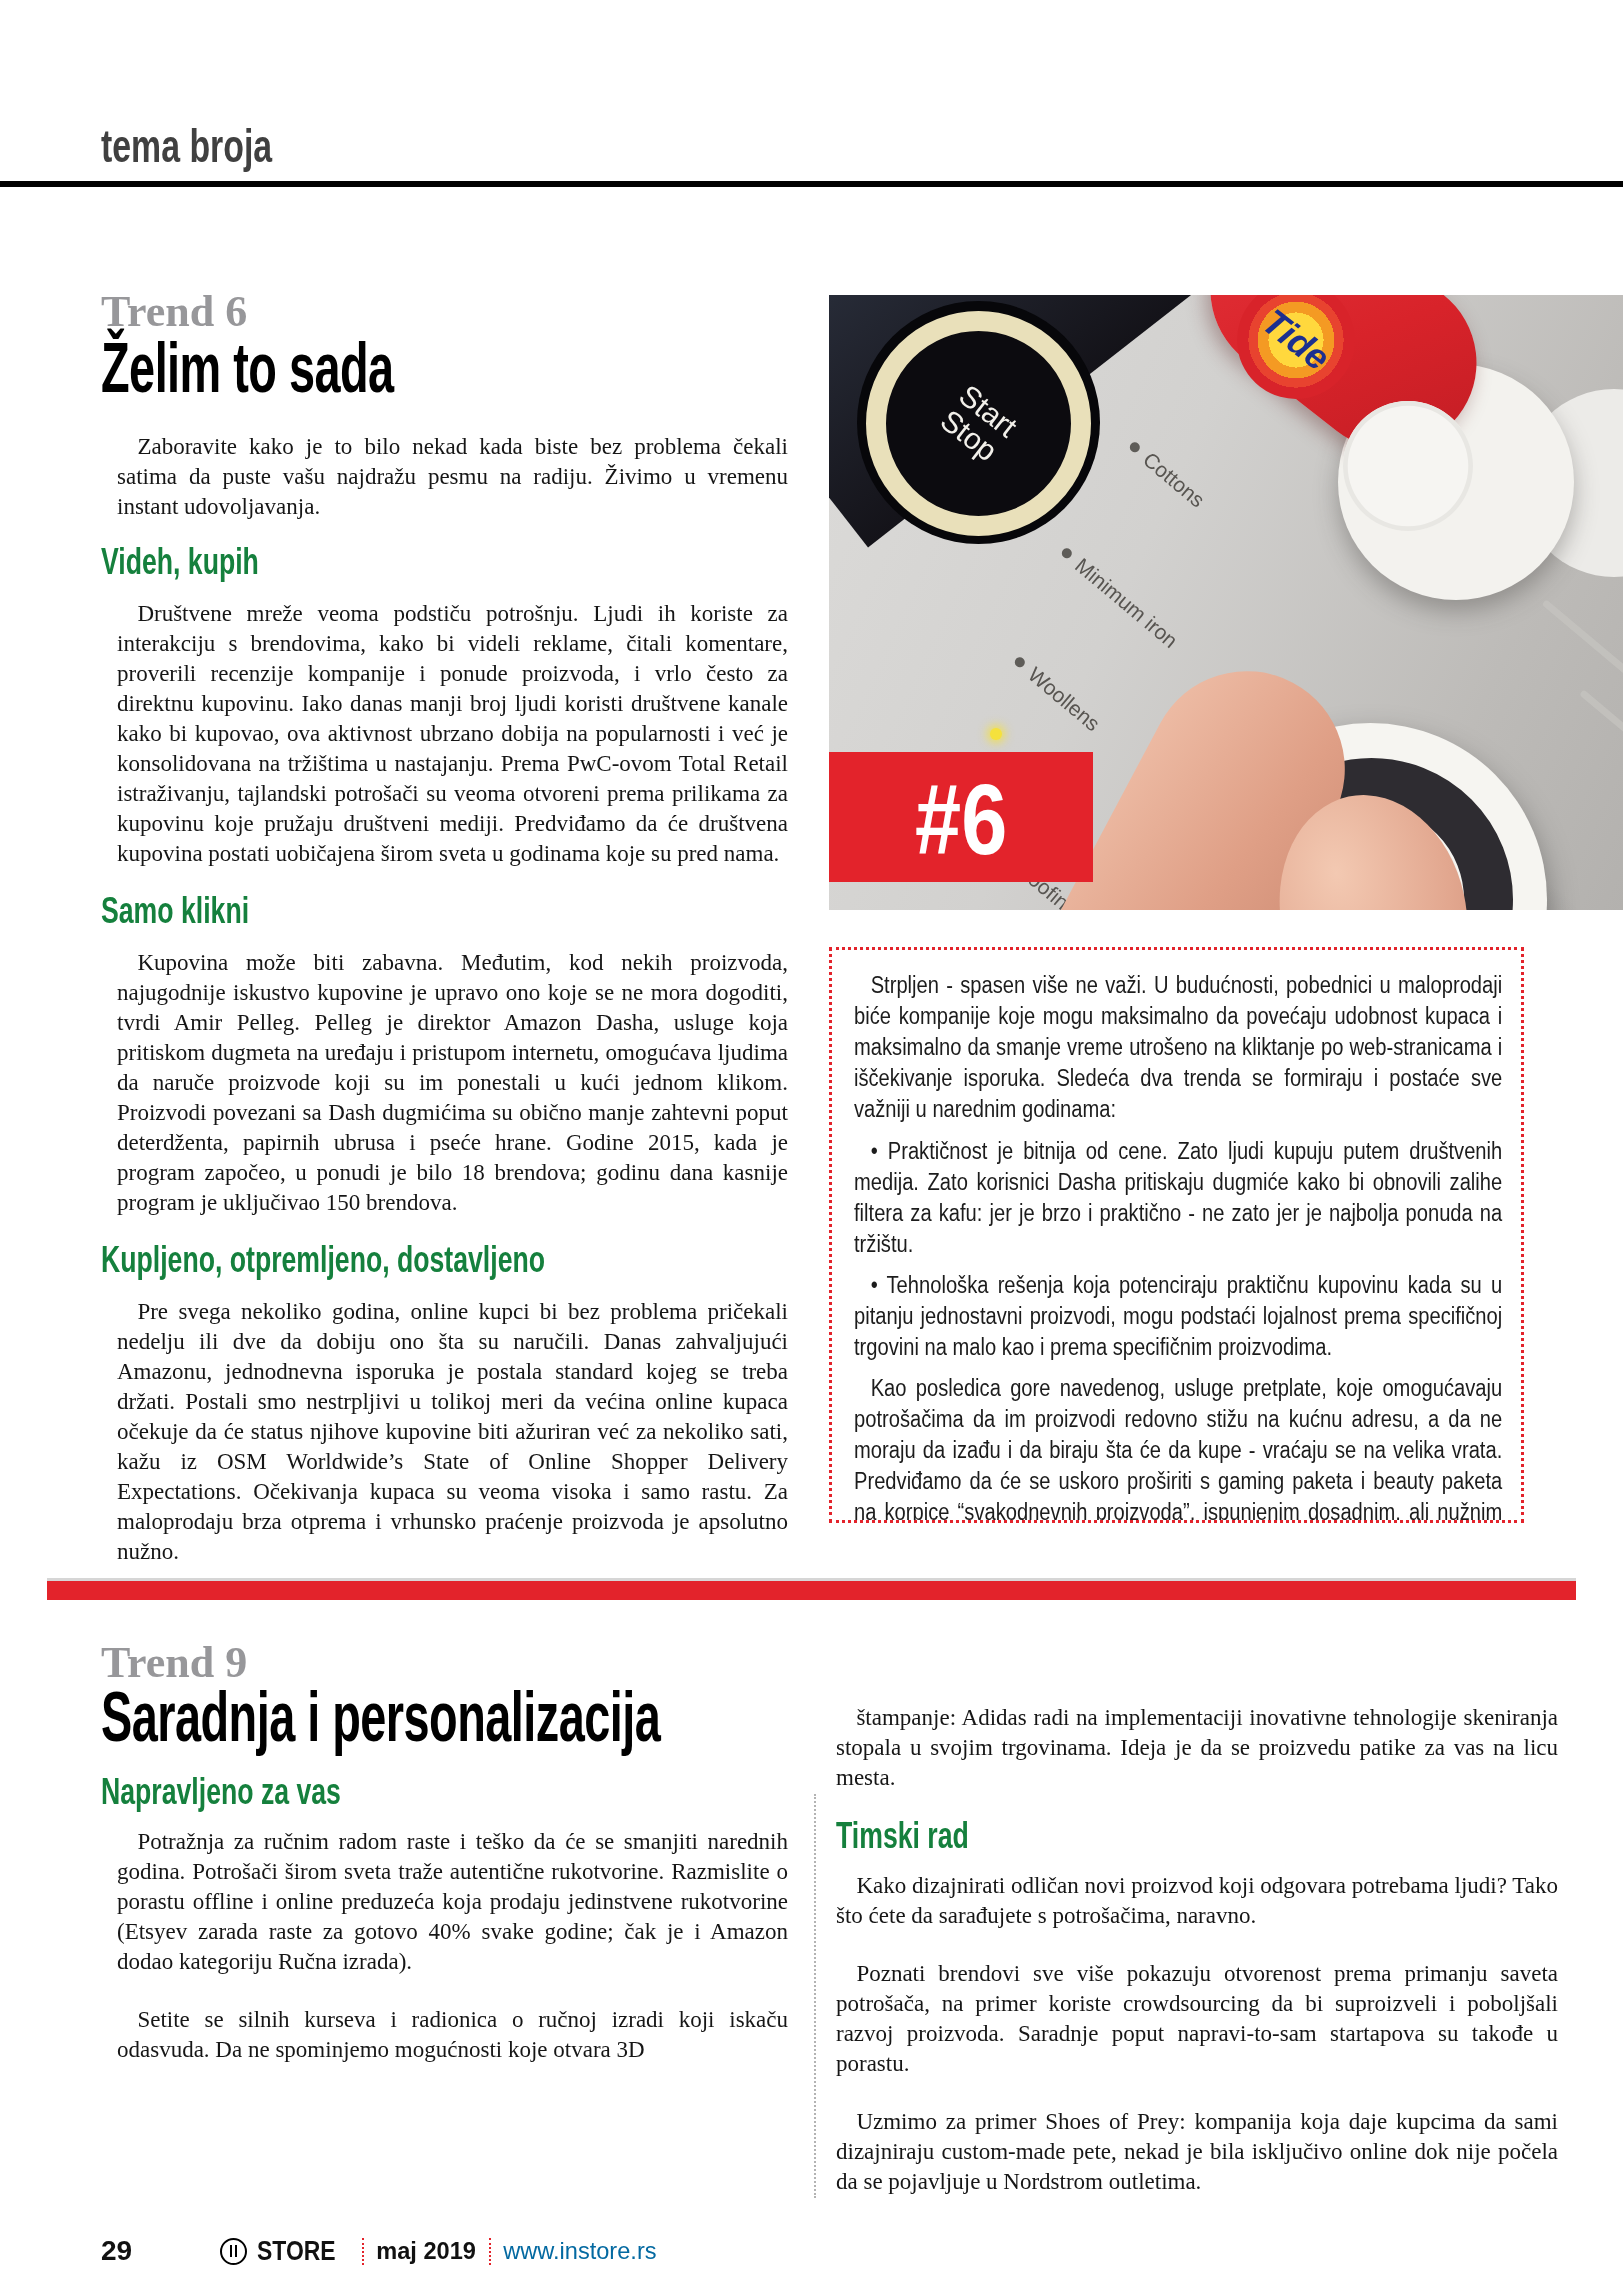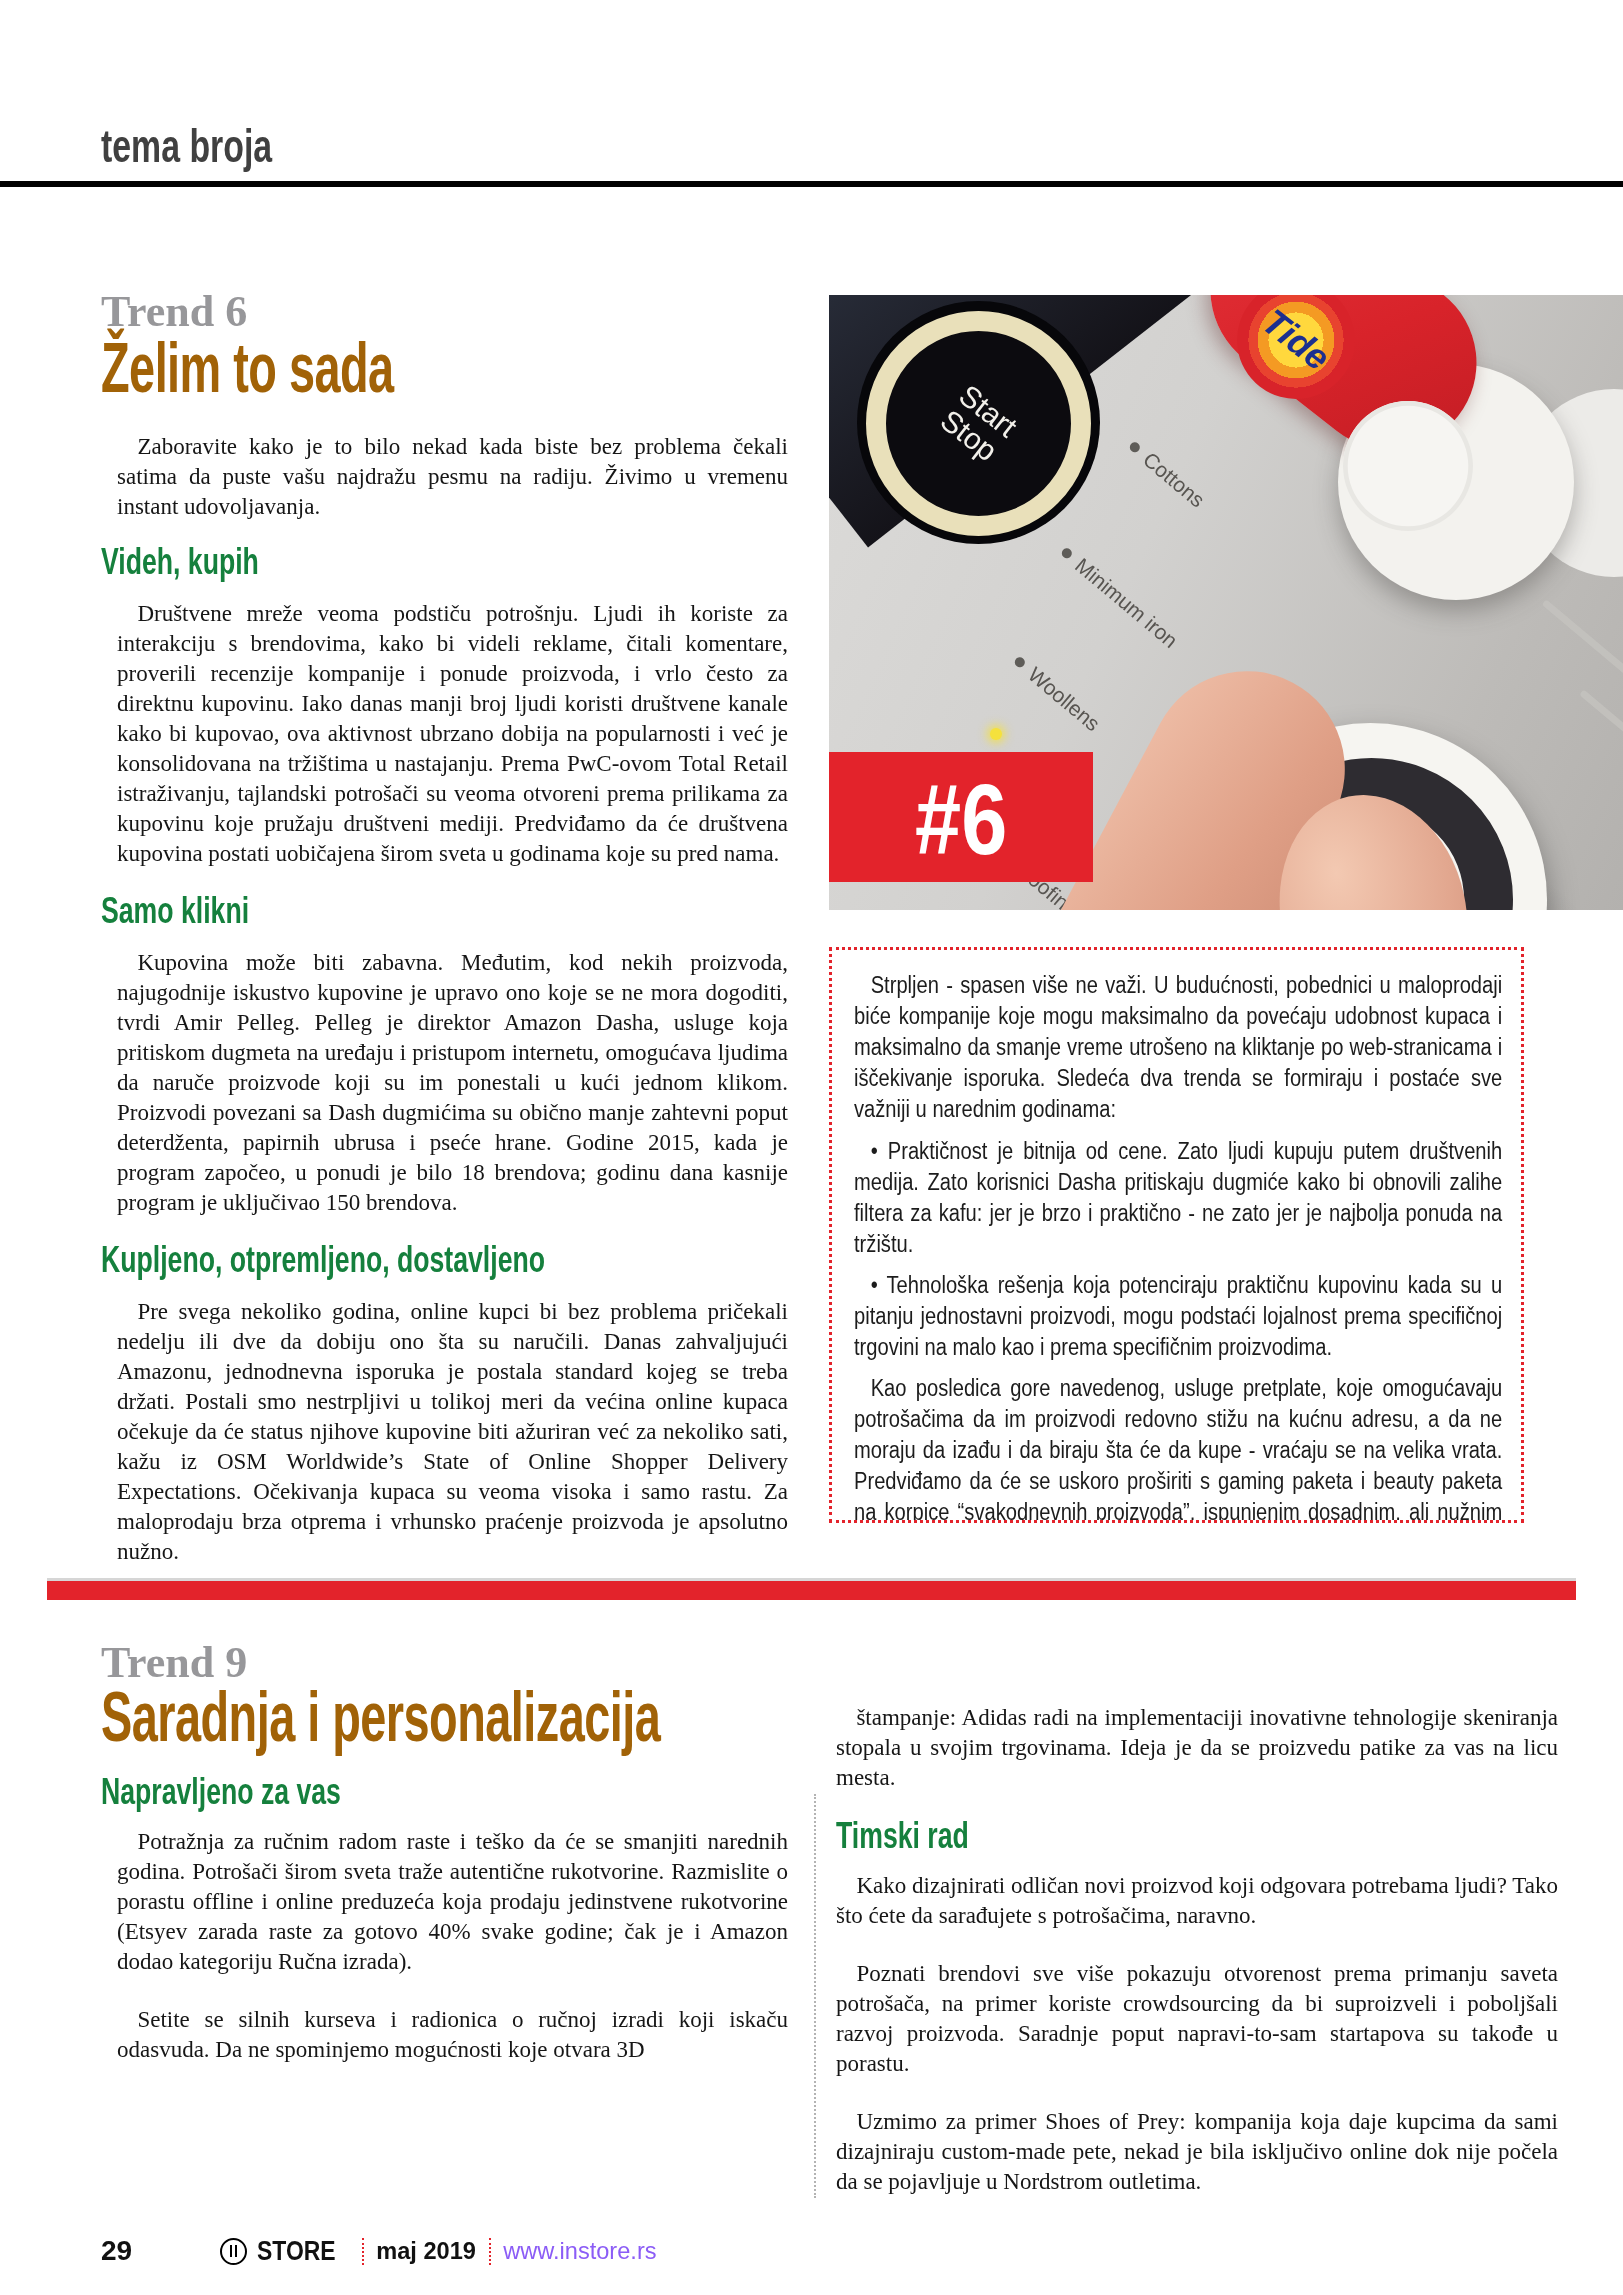--- a/index.html
+++ b/index.html
@@ -6,21 +6,21 @@
   body{width:1623px;height:2295px;position:relative;overflow:hidden;
        font-family:"Liberation Serif",serif;color:#1a1a1a;}
   .abs{position:absolute;}
   
   .masthead{left:101px;top:118px;font-family:"Liberation Sans",sans-serif;
             font-weight:900;font-size:47px;color:#404040;}
   .condense{display:inline-block;transform:scaleX(.72);transform-origin:left center;white-space:nowrap;}
   .rule-black{left:0;top:181px;width:1623px;height:5.5px;background:#000;}
   
   .trend-label{font-family:"Liberation Serif",serif;font-weight:600;font-size:44px;color:#97979a;}
-  .headline{font-family:"Liberation Sans",sans-serif;font-weight:900;font-size:71px;color:#a16207;
+  .headline{font-family:"Liberation Sans",sans-serif;font-weight:900;font-size:71px;color:#000000;
             letter-spacing:-0.8px;line-height:1.02;}
   .headline .condense{transform:scaleX(.66);}
   .subhead{font-family:"Liberation Sans",sans-serif;font-weight:900;font-size:36px;color:#15803d;}
   .subhead .condense{transform:scaleX(.74);}
   
   .bodycol{width:703px;font-size:23px;line-height:30px;text-align:justify;color:#161616;}
   .bodycol p{margin:16px;text-indent:20.4px;}
   .t6col{left:101px;top:297px;}
   .t6col .trend-label{margin-bottom:4.7px;}
   .t6col .headline{margin-bottom:28px;}
@@ -104,21 +104,21 @@
   .footer{left:101px;top:2235px;display:flex;align-items:center;
           font-family:"Liberation Sans",sans-serif;color:#111;}
   .pageno{font-size:28px;font-weight:900;}
   .logo-circle{width:27px;height:27px;border-radius:50%;border:2.4px solid #000;box-sizing:border-box;
                margin-left:88px;display:flex;align-items:center;justify-content:center;gap:2.4px;}
   .logo-circle i{display:block;width:2.4px;height:12.6px;background:#000;}
   .brand{font-size:27px;font-weight:900;margin-left:9.4px;letter-spacing:0;}
   .brand .condense{transform:scaleX(.85);}
   .vdot{height:27px;border-left:2.4px dotted #e3232b;margin:0 12.6px;}
   .issue{font-size:23.6px;font-weight:700;}
-  .site{font-size:23.6px;font-weight:400;color:#8b5cf6;}
+  .site{font-size:23.6px;font-weight:400;color:#0369a1;}
 </style>
 </head>
 <body>
 
 <div class="abs masthead"><span class="condense">tema broja</span></div>
 <div class="abs rule-black"></div>
 
 <div class="abs bodycol t6col">
   <div class="trend-label">Trend 6</div>
   <div class="headline"><span class="condense">Želim to sada</span></div>

